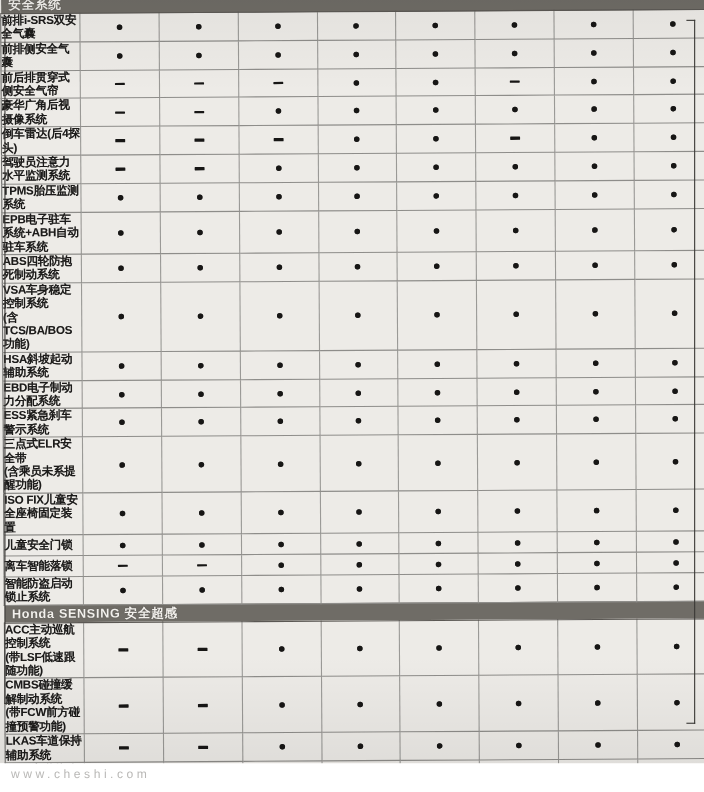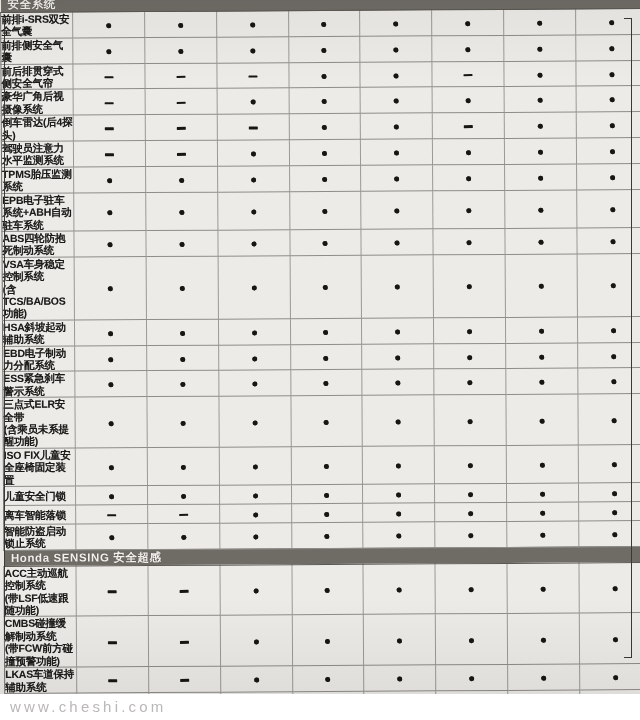--- a/index.html
+++ b/index.html
@@ -99,21 +99,21 @@
   #toprule{
     position:absolute;left:0;top:0;width:640px;height:7px;
     background:#f2f0ec;
   }
   #footer{
     position:absolute;left:0;top:694px;width:640px;height:26px;
     background:#fff;
   }
   #watermark{
     position:absolute;left:10px;top:698px;
-    font-size:15px;letter-spacing:3.2px;color:#b9b8b6;
+    font-size:11px;letter-spacing:3.2px;color:#b9b8b6;
     font-family:"Liberation Sans","DejaVu Sans",sans-serif;
   }
   .grain{
     position:absolute;inset:0;pointer-events:none;
     background:linear-gradient(180deg,rgba(0,0,0,0.045),rgba(0,0,0,0) 12%,rgba(0,0,0,0) 86%,rgba(0,0,0,0.06));
   }
 </style>
 </head>
 <body>
 

